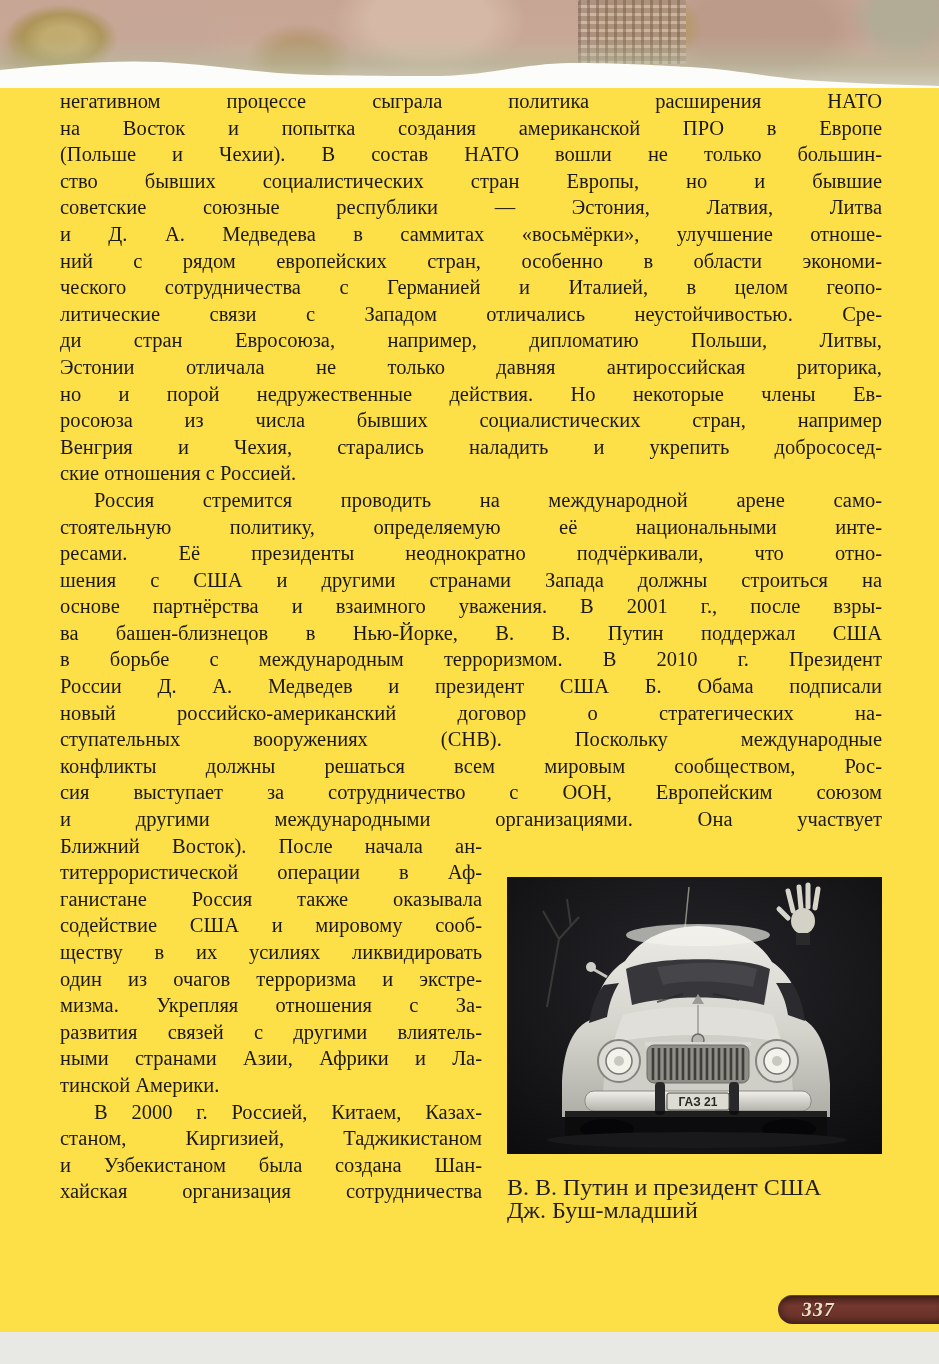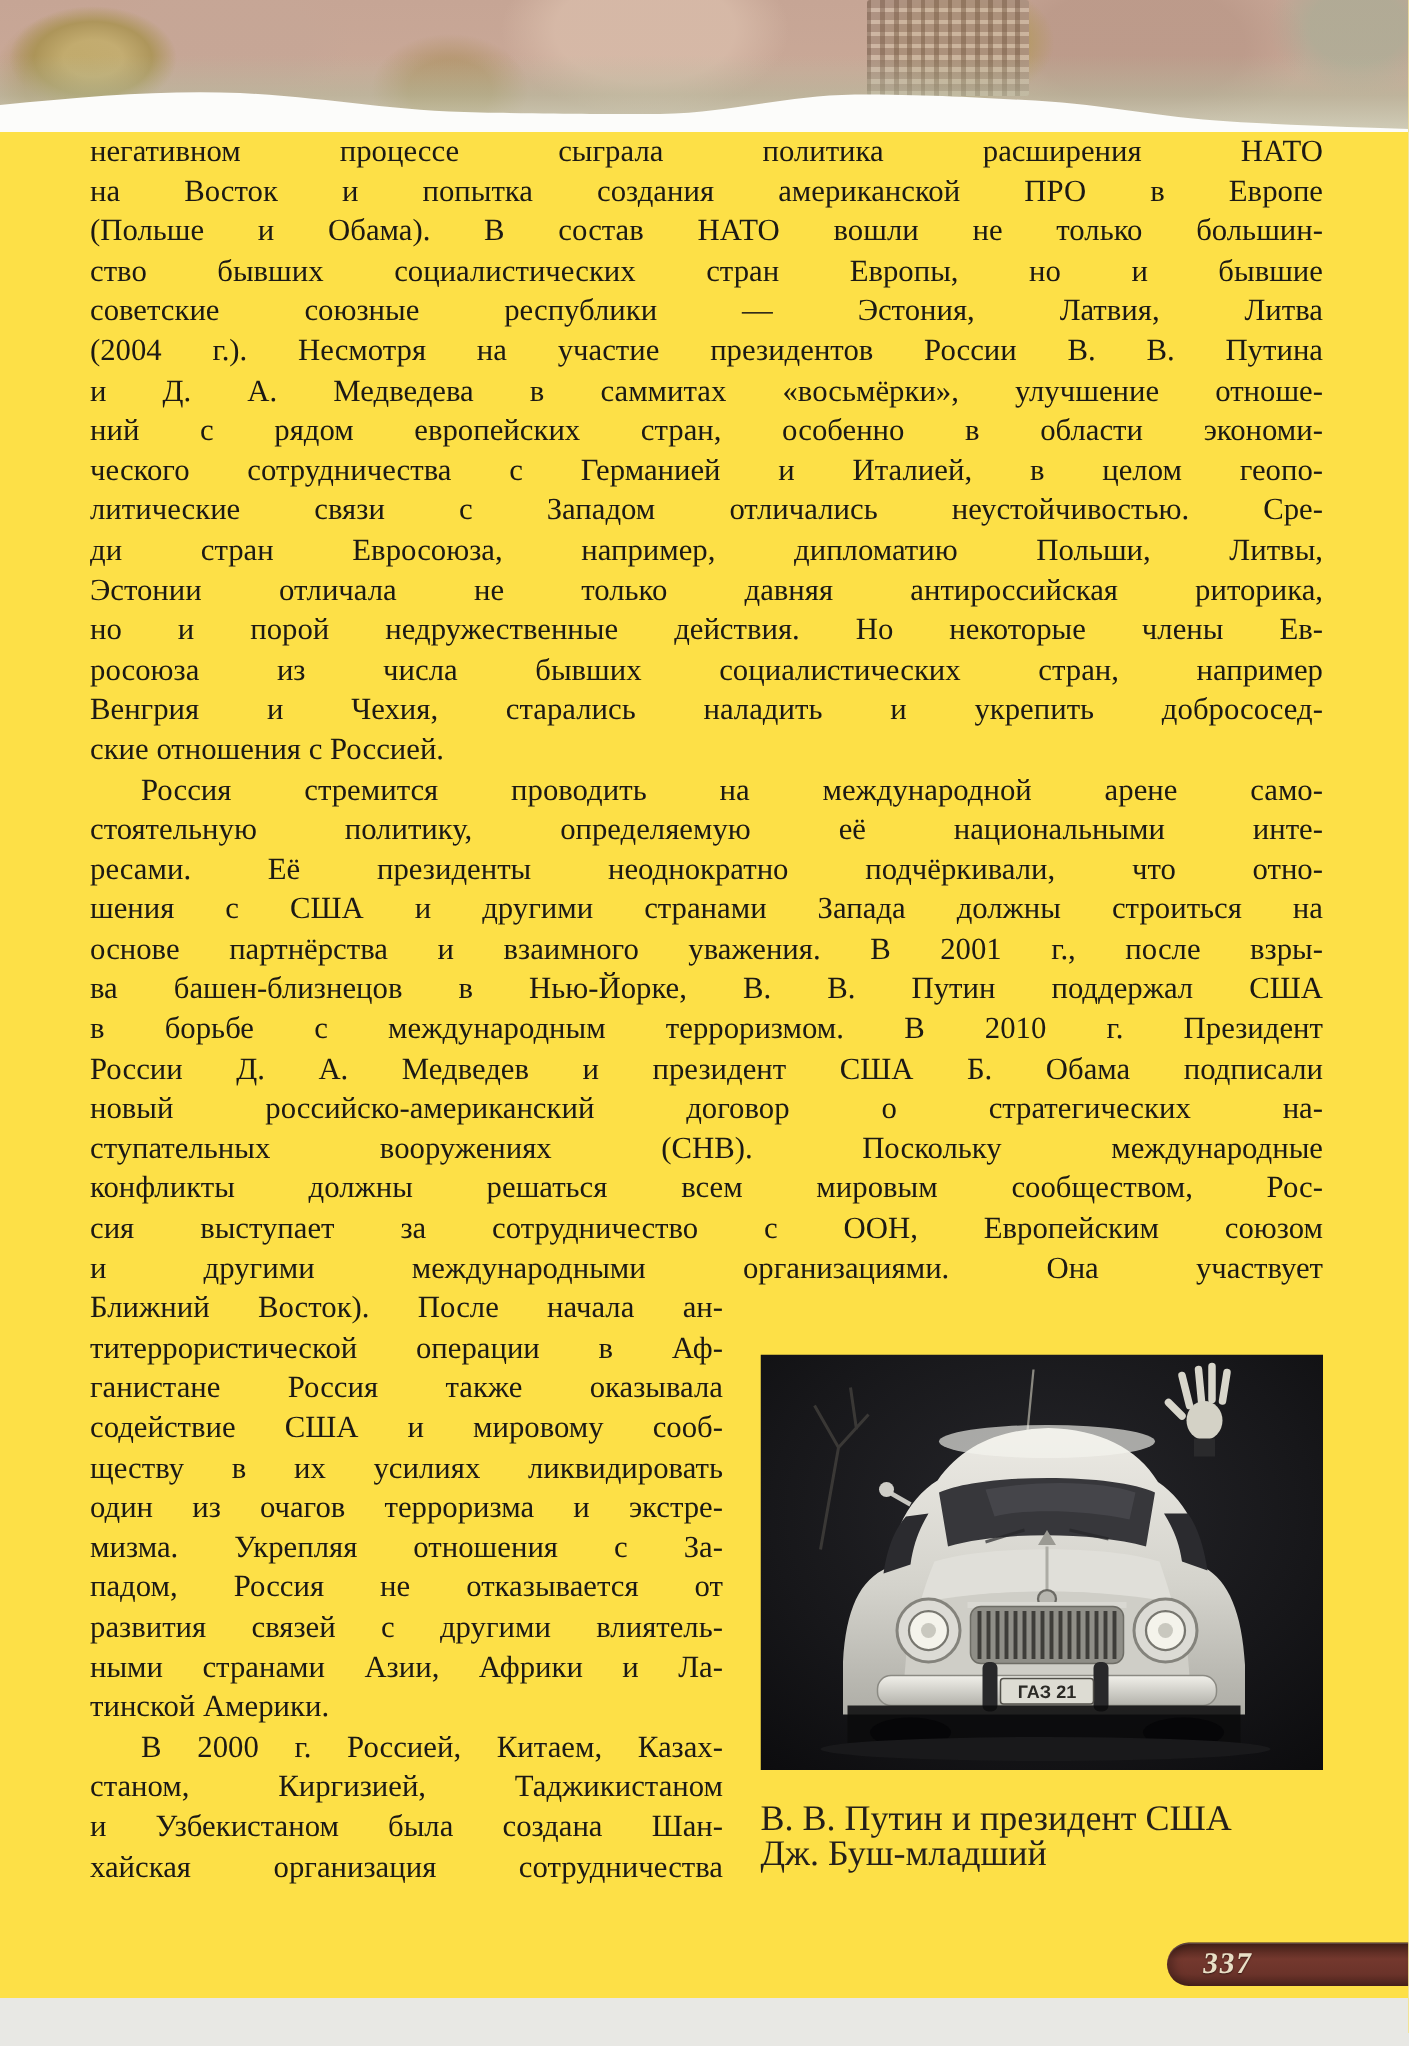--- a/index.html
+++ b/index.html
@@ -63,24 +63,23 @@
     <div class="sage"></div>
     <svg class="wave" viewBox="0 0 939 38" preserveAspectRatio="none">
       <path fill="#fcfcfa" d="M0,20 C60,14 110,10 160,12 C220,15 260,24 320,25 C380,26 400,26 440,26 C490,25 520,14 570,13 C620,13 650,15 690,17 C740,20 770,28 820,31 C870,34 910,35 939,36 L939,38 L0,38 Z"></path>
     </svg>
   </div>
 
   <div class="content">
     <div class="block">
         <div class="line">негативном процессе сыграла политика расширения НАТО</div>
         <div class="line">на Восток и попытка создания американской ПРО в Европе</div>
-        <div class="line">(Польше и Обама). В состав НАТО вошли не только большин-</div>
+        <div class="line">(Польше и Чехии). В состав НАТО вошли не только большин-</div>
         <div class="line">ство бывших социалистических стран Европы, но и бывшие</div>
         <div class="line">советские союзные республики — Эстония, Латвия, Литва</div>
-        <div class="line">(2004 г.). Несмотря на участие президентов России В. В. Путина</div>
         <div class="line">и Д. А. Медведева в саммитах «восьмёрки», улучшение отноше-</div>
         <div class="line">ний с рядом европейских стран, особенно в области экономи-</div>
         <div class="line">ческого сотрудничества с Германией и Италией, в целом геопо-</div>
         <div class="line">литические связи с Западом отличались неустойчивостью. Сре-</div>
         <div class="line">ди стран Евросоюза, например, дипломатию Польши, Литвы,</div>
         <div class="line">Эстонии отличала не только давняя антироссийская риторика,</div>
         <div class="line">но и порой недружественные действия. Но некоторые члены Ев-</div>
         <div class="line">росоюза из числа бывших социалистических стран, например</div>
         <div class="line">Венгрия и Чехия, старались наладить и укрепить добрососед-</div>
         <div class="line last-left">ские отношения с Россией.</div>
@@ -195,21 +194,20 @@
       </figure>
 
       <div class="block">
           <div class="line">Ближний Восток). После начала ан-</div>
           <div class="line">титеррористической операции в Аф-</div>
           <div class="line">ганистане Россия также оказывала</div>
           <div class="line">содействие США и мировому сооб-</div>
           <div class="line">ществу в их усилиях ликвидировать</div>
           <div class="line">один из очагов терроризма и экстре-</div>
           <div class="line">мизма. Укрепляя отношения с За-</div>
-          <div class="line">падом, Россия не отказывается от</div>
           <div class="line">развития связей с другими влиятель-</div>
           <div class="line">ными странами Азии, Африки и Ла-</div>
           <div class="line last-left">тинской Америки.</div>
         </div>
       <div class="block">
           <div class="line indent">В 2000 г. Россией, Китаем, Казах-</div>
           <div class="line">станом, Киргизией, Таджикистаном</div>
           <div class="line">и Узбекистаном была создана Шан-</div>
           <div class="line">хайская организация сотрудничества</div>
         </div>

